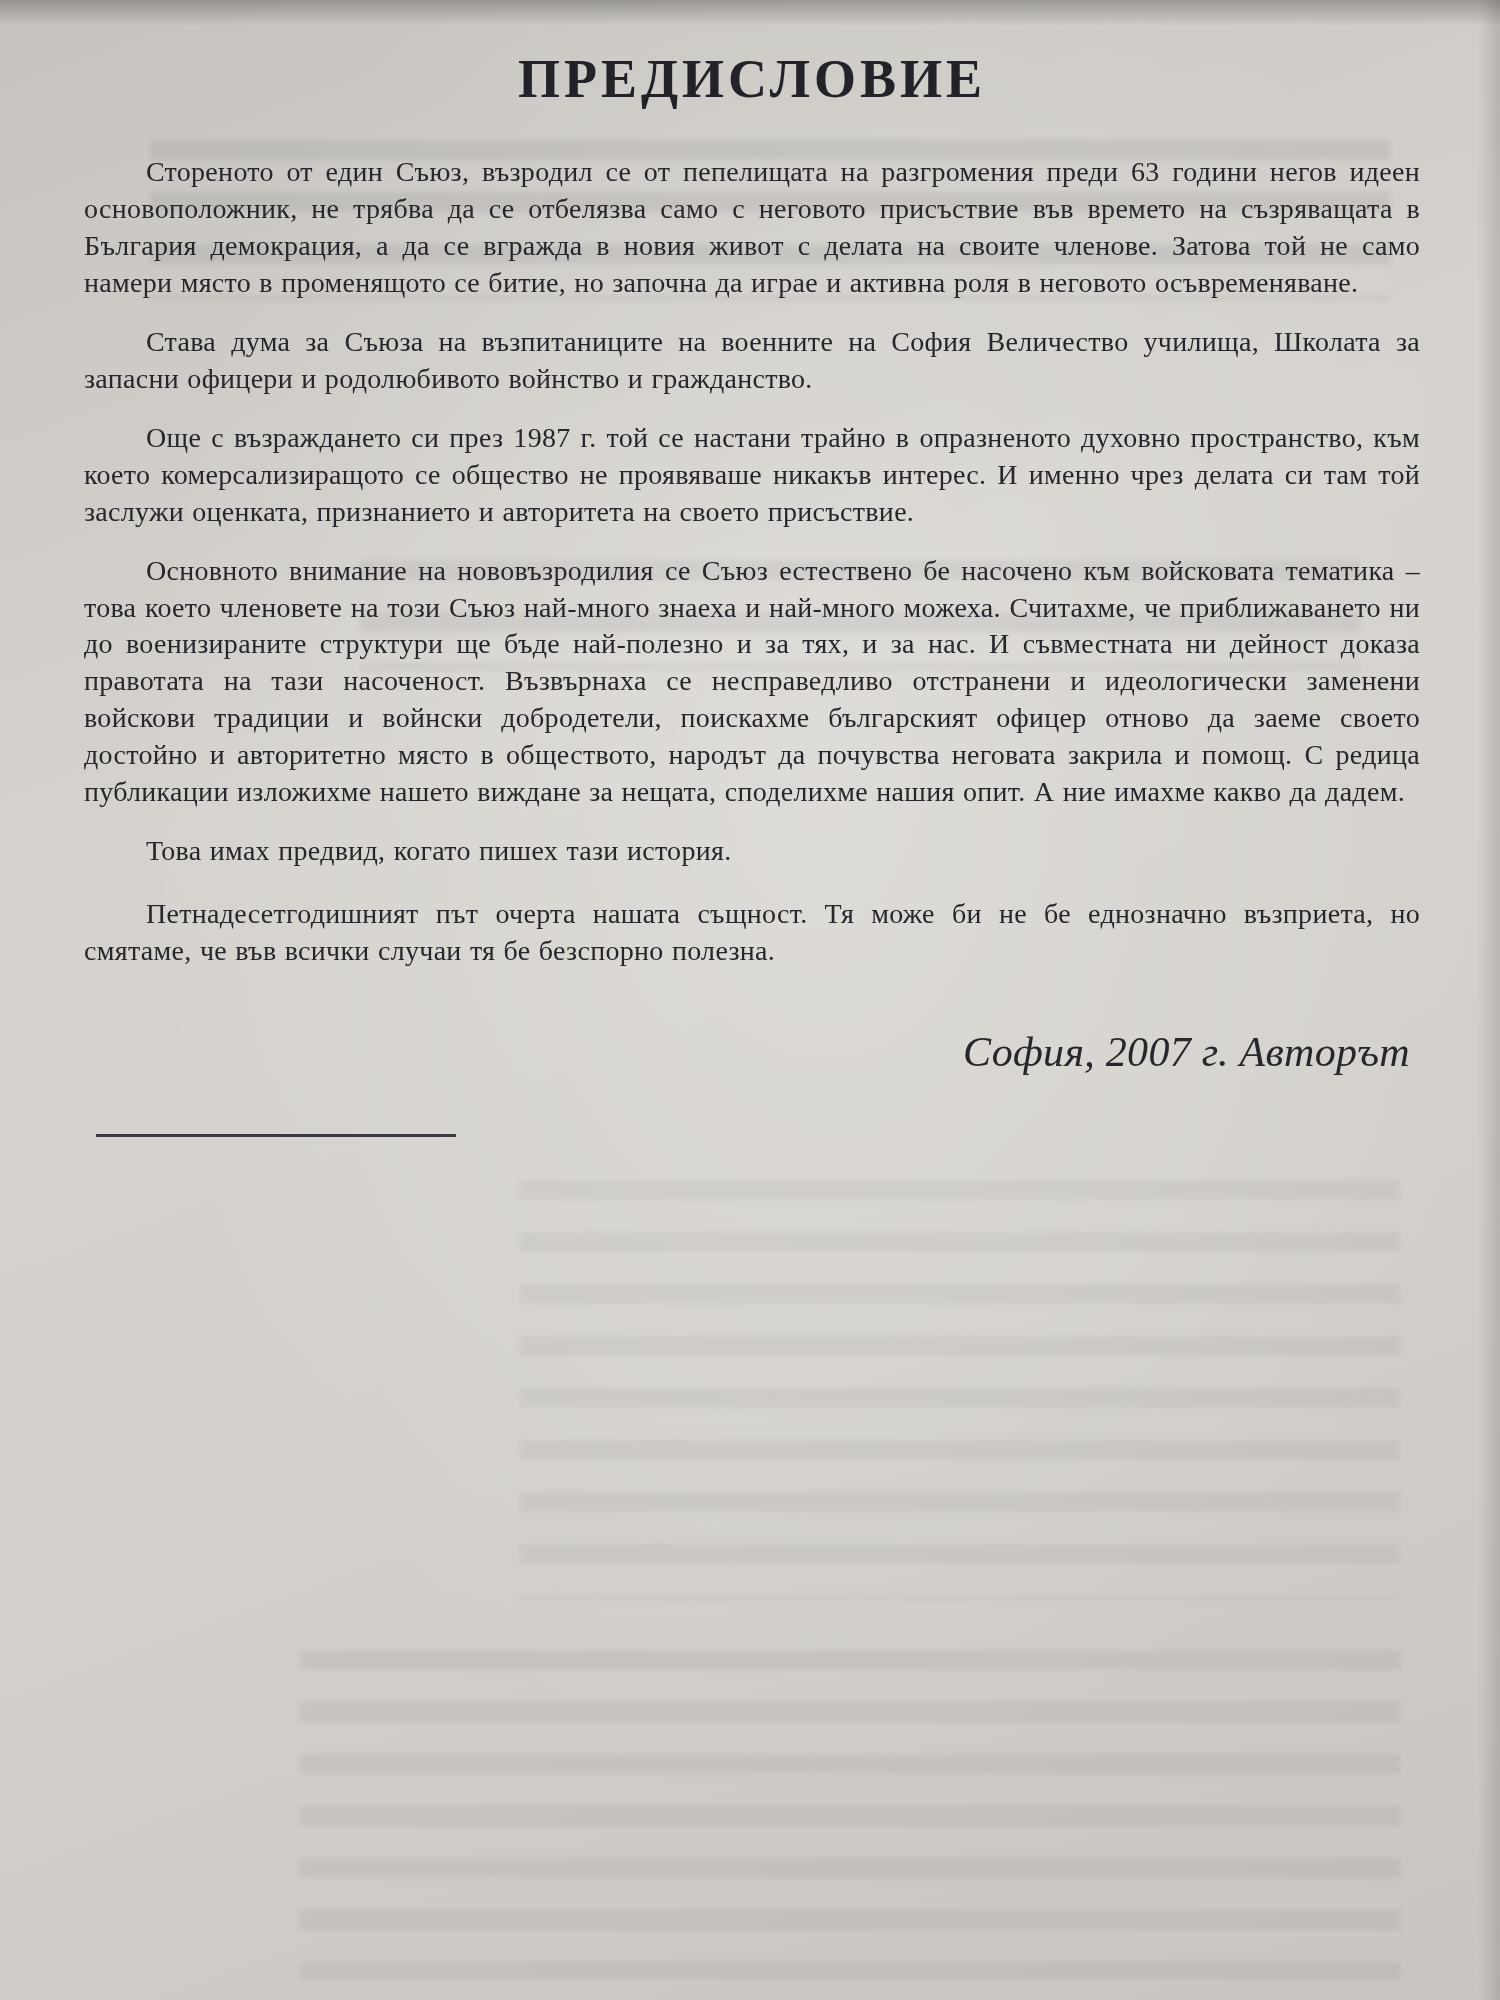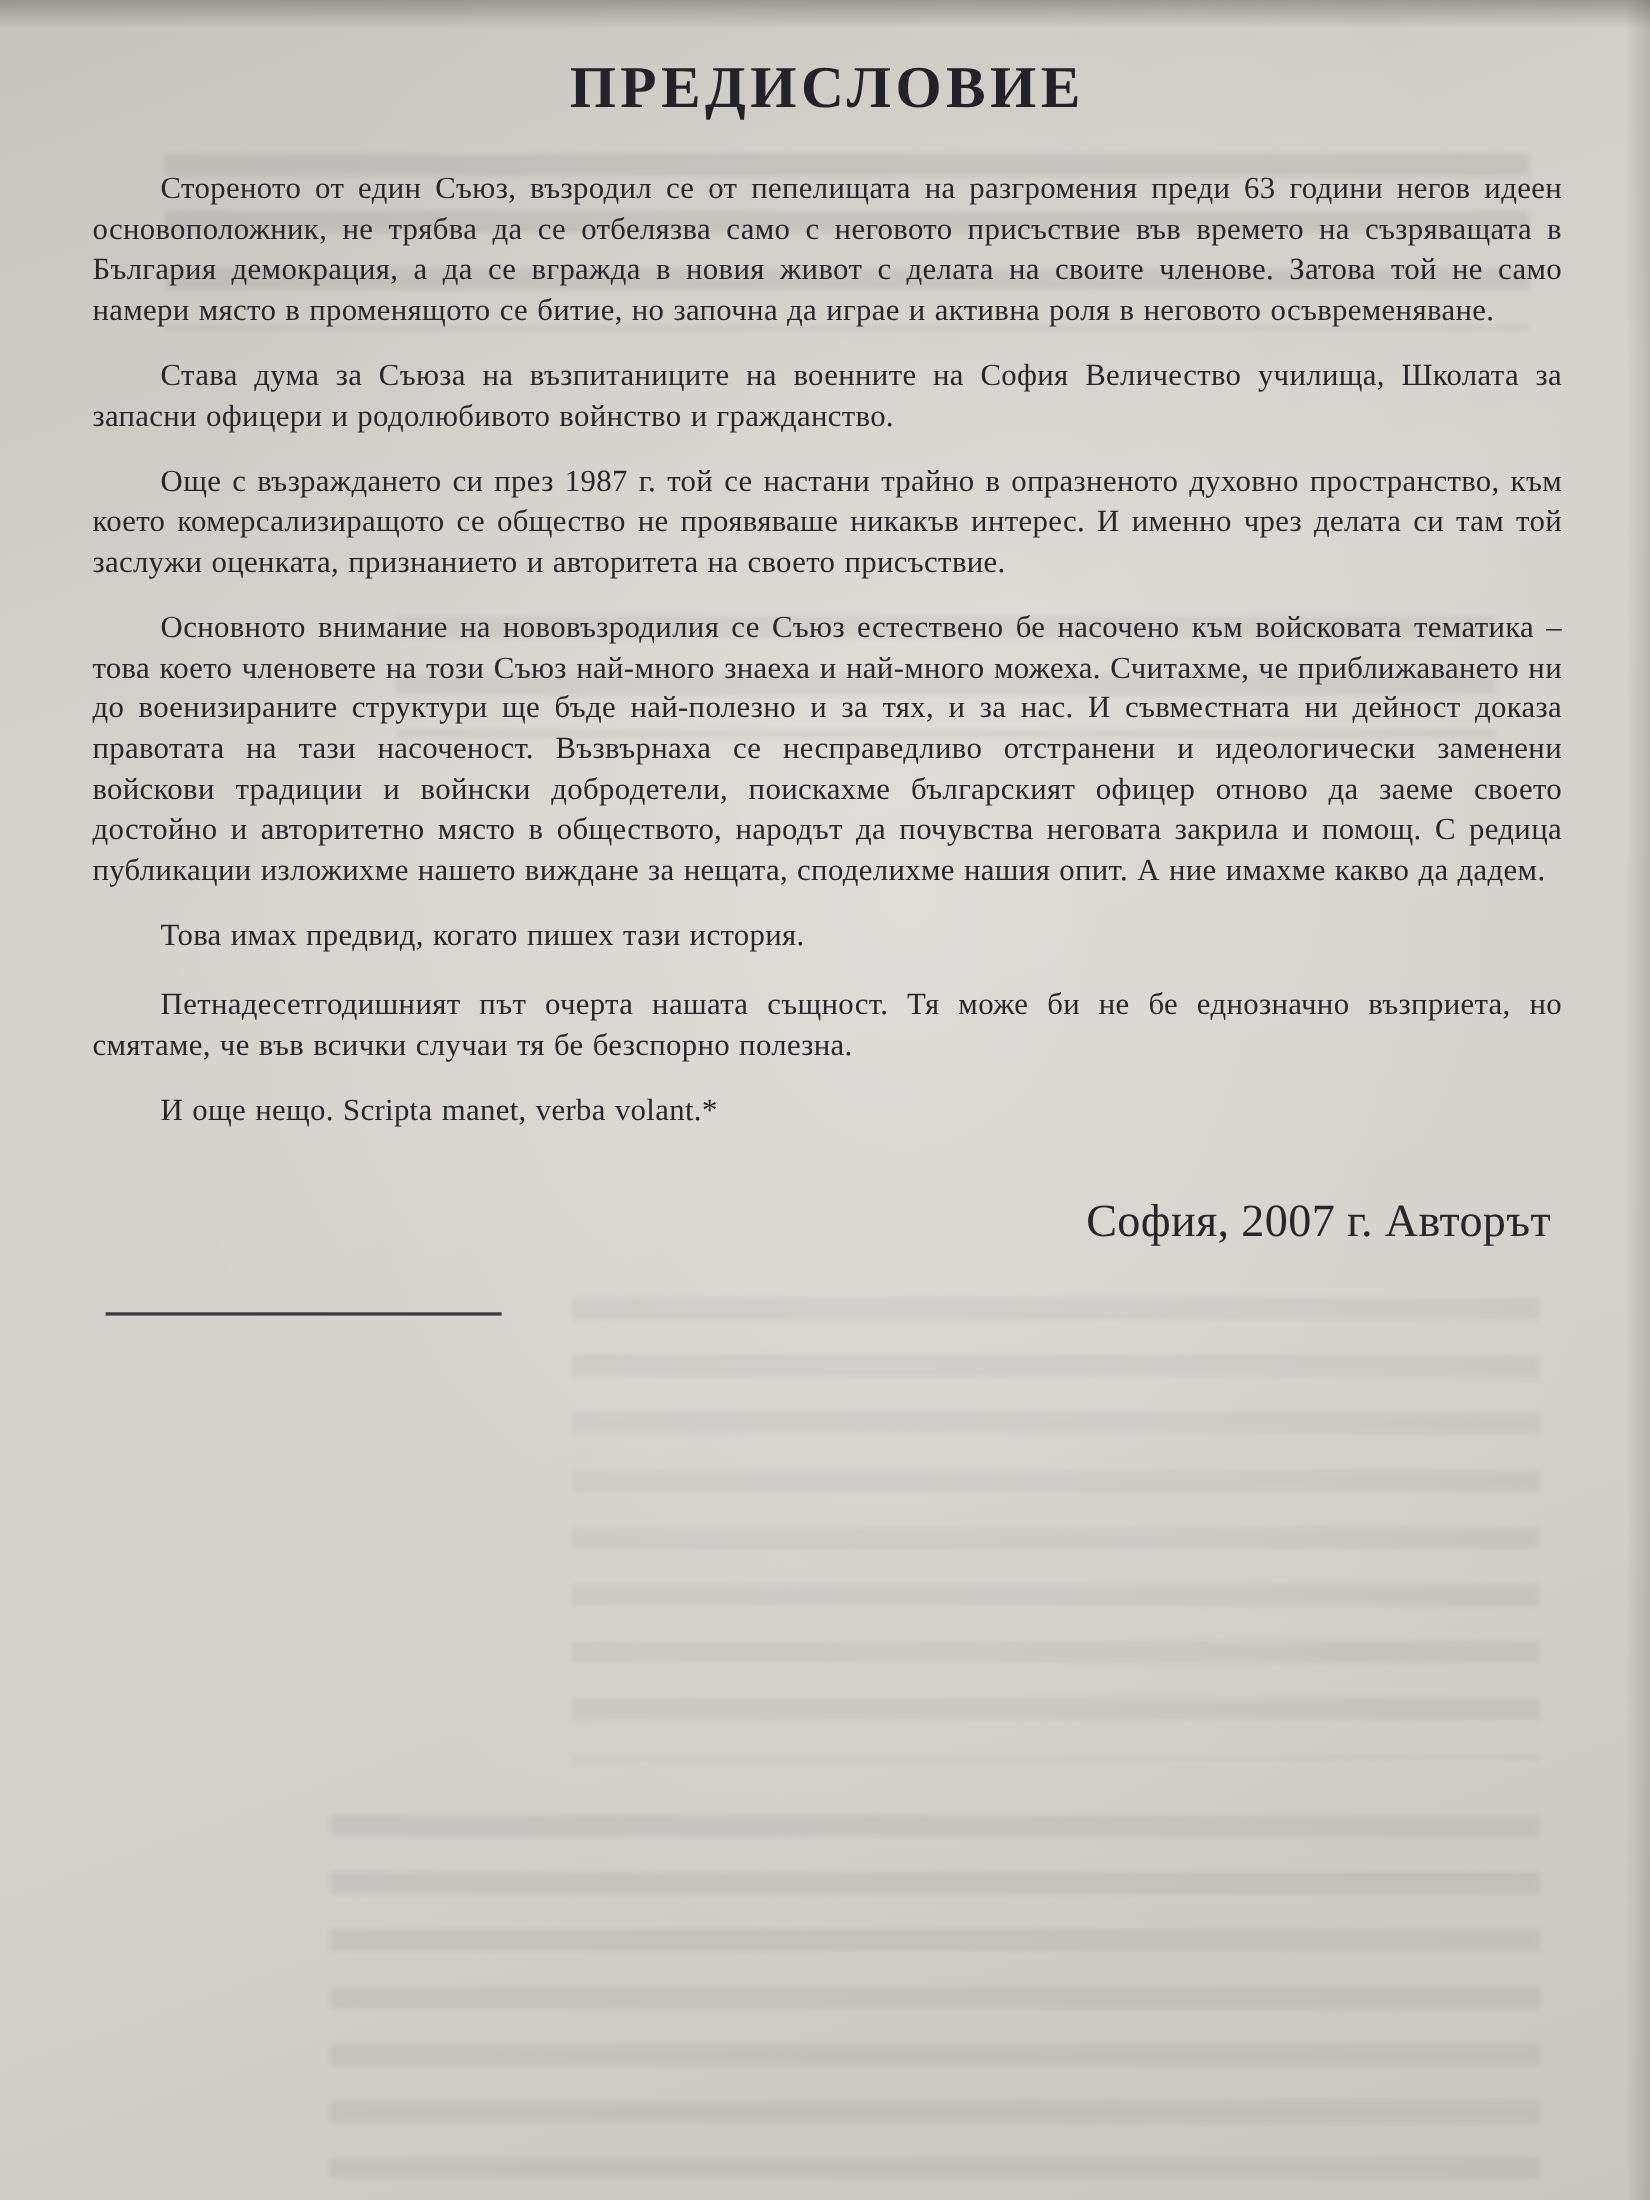--- a/index.html
+++ b/index.html
@@ -80,20 +80,21 @@
   }
   p.para.single {
     text-align: left;
     margin-bottom: 26px;
   }
   p.signature {
     margin: 58px 10px 0 0;
     font-size: 42px;
     text-align: right;
     letter-spacing: 0.3px;
+    font-style: italic;
   }
   .footnote-rule {
     margin: 58px 0 16px 12px;
     width: 360px;
     height: 0;
     border-top: 3px solid #3a393e;
   }
 </style>
 </head>
 <body>
@@ -110,20 +111,19 @@
   <main class="content">
     <h1 class="title">ПРЕДИСЛОВИЕ</h1>
 
     <p class="para">Стореното от един Съюз, възродил се от пепелищата на разгромения преди 63 години негов идеен основоположник, не трябва да се отбелязва само с неговото присъствие във времето на съзряващата в България демокрация, а да се вгражда в новия живот с делата на своите членове. Затова той не само намери място в променящото се битие, но започна да играе и активна роля в неговото осъвременяване.</p>
     <p class="para">Става дума за Съюза на възпитаниците на военните на София Величество училища, Школата за запасни офицери и родолюбивото войнство и гражданство.</p>
     <p class="para">Още с възраждането си през 1987 г. той се настани трайно в опразненото духовно пространство, към което комерсализиращото се общество не проявяваше никакъв интерес. И именно чрез делата си там той заслужи оценката, признанието и авторитета на своето присъствие.</p>
     <p class="para">Основното внимание на нововъзродилия се Съюз естествено бе насочено към войсковата тематика – това което членовете на този Съюз най-много знаеха и най-много можеха. Считахме, че приближаването ни до военизираните структури ще бъде най-полезно и за тях, и за нас. И съвместната ни дейност доказа правотата на тази насоченост. Възвърнаха се несправедливо отстранени и идеологически заменени войскови традиции и войнски добродетели, поискахме българският офицер отново да заеме своето достойно и авторитетно място в обществото, народът да почувства неговата закрила и помощ. С редица публикации изложихме нашето виждане за нещата, споделихме нашия опит. А ние имахме какво да дадем.</p>
     <p class="para single">Това имах предвид, когато пишех тази история.</p>
 
     <p class="para">Петнадесетгодишният път очерта нашата същност. Тя може би не бе еднозначно възприета, но смятаме, че във всички случаи тя бе безспорно полезна.</p>
-    <p class="para single">И още нещо. Scripta manet, verba volant.*</p>
 
     <p class="signature">София, 2007 г. Авторът</p>
 
     <div class="footnote-rule"></div>
 
   </main>
 </div>
 
 </body></html>

